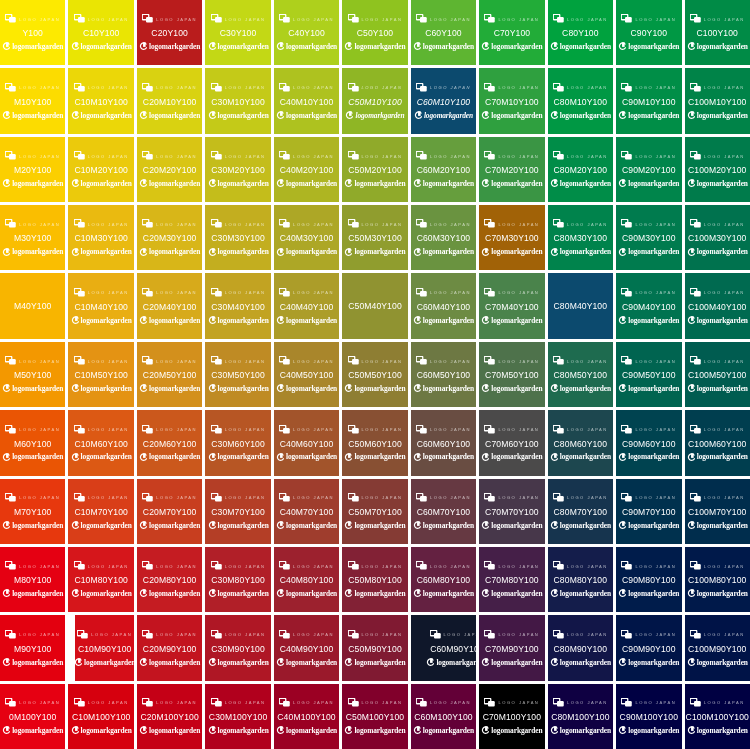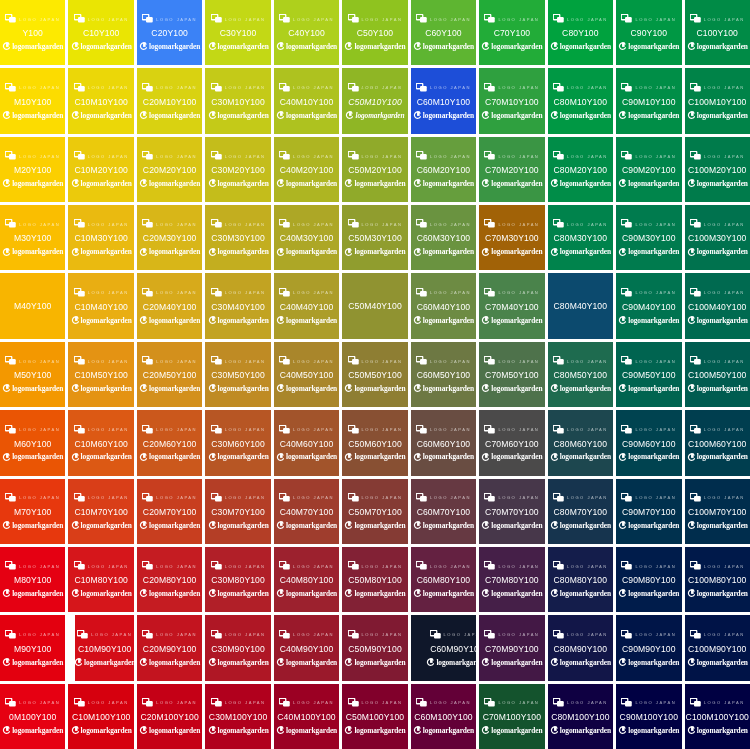--- a/index.html
+++ b/index.html
@@ -143,21 +143,21 @@
       <div class="logo-bottom">
         <span class="logo-bottom-mark">
           <svg viewBox="0 0 16 18" width="8" height="9" aria-hidden="true">
             <path d="M14.2 4.2 A6.4 6.4 0 1 0 14.9 11.4" fill="none" stroke="#ffffff" stroke-width="2.4" stroke-linecap="round"></path>
             <rect x="8.1" y="0.6" width="5.2" height="9.2" fill="#ffffff"></rect>
           </svg>
         </span>
         <span class="logo-bottom-text">logomarkgarden</span>
       </div>
     </div>
-    <div class="swatch" title="C20Y100" style="background-color: #3b82f6;">
+    <div class="swatch" title="C20Y100" style="background-color: #b91c1c;">
       <div class="logo-top">
         <span class="logo-top-mark">
           <svg viewBox="0 0 22 18" width="11" height="9" aria-hidden="true">
             <rect x="0.5" y="0.5" width="13" height="11" rx="2.2" ry="2.2" fill="none" stroke="#ffffff" stroke-width="2.6"></rect>
             <rect x="8" y="6.2" width="13.5" height="11" rx="2.2" ry="2.2" fill="#ffffff"></rect>
           </svg>
         </span>
         <span class="logo-top-text">LOGO JAPAN</span>
       </div>
       <div class="swatch-label">C20Y100</div>
@@ -458,21 +458,21 @@
       <div class="logo-bottom">
         <span class="logo-bottom-mark">
           <svg viewBox="0 0 16 18" width="8" height="9" aria-hidden="true">
             <path d="M14.2 4.2 A6.4 6.4 0 1 0 14.9 11.4" fill="none" stroke="#ffffff" stroke-width="2.4" stroke-linecap="round"></path>
             <rect x="8.1" y="0.6" width="5.2" height="9.2" fill="#ffffff"></rect>
           </svg>
         </span>
         <span class="logo-bottom-text">logomarkgarden</span>
       </div>
     </div>
-    <div class="swatch" title="C60M10Y100" style="background-color: #1d4ed8;">
+    <div class="swatch" title="C60M10Y100" style="background-color: #0c4a6e; font-style: italic;">
       <div class="logo-top">
         <span class="logo-top-mark">
           <svg viewBox="0 0 22 18" width="11" height="9" aria-hidden="true">
             <rect x="0.5" y="0.5" width="13" height="11" rx="2.2" ry="2.2" fill="none" stroke="#ffffff" stroke-width="2.6"></rect>
             <rect x="8" y="6.2" width="13.5" height="11" rx="2.2" ry="2.2" fill="#ffffff"></rect>
           </svg>
         </span>
         <span class="logo-top-text">LOGO JAPAN</span>
       </div>
       <div class="swatch-label">C60M10Y100</div>
@@ -2558,21 +2558,21 @@
       <div class="logo-bottom">
         <span class="logo-bottom-mark">
           <svg viewBox="0 0 16 18" width="8" height="9" aria-hidden="true">
             <path d="M14.2 4.2 A6.4 6.4 0 1 0 14.9 11.4" fill="none" stroke="#ffffff" stroke-width="2.4" stroke-linecap="round"></path>
             <rect x="8.1" y="0.6" width="5.2" height="9.2" fill="#ffffff"></rect>
           </svg>
         </span>
         <span class="logo-bottom-text">logomarkgarden</span>
       </div>
     </div>
-    <div class="swatch" title="C70M100Y100" style="background-color: #14532d;">
+    <div class="swatch" title="C70M100Y100" style="background-color: #000000;">
       <div class="logo-top">
         <span class="logo-top-mark">
           <svg viewBox="0 0 22 18" width="11" height="9" aria-hidden="true">
             <rect x="0.5" y="0.5" width="13" height="11" rx="2.2" ry="2.2" fill="none" stroke="#ffffff" stroke-width="2.6"></rect>
             <rect x="8" y="6.2" width="13.5" height="11" rx="2.2" ry="2.2" fill="#ffffff"></rect>
           </svg>
         </span>
         <span class="logo-top-text">LOGO JAPAN</span>
       </div>
       <div class="swatch-label">C70M100Y100</div>

